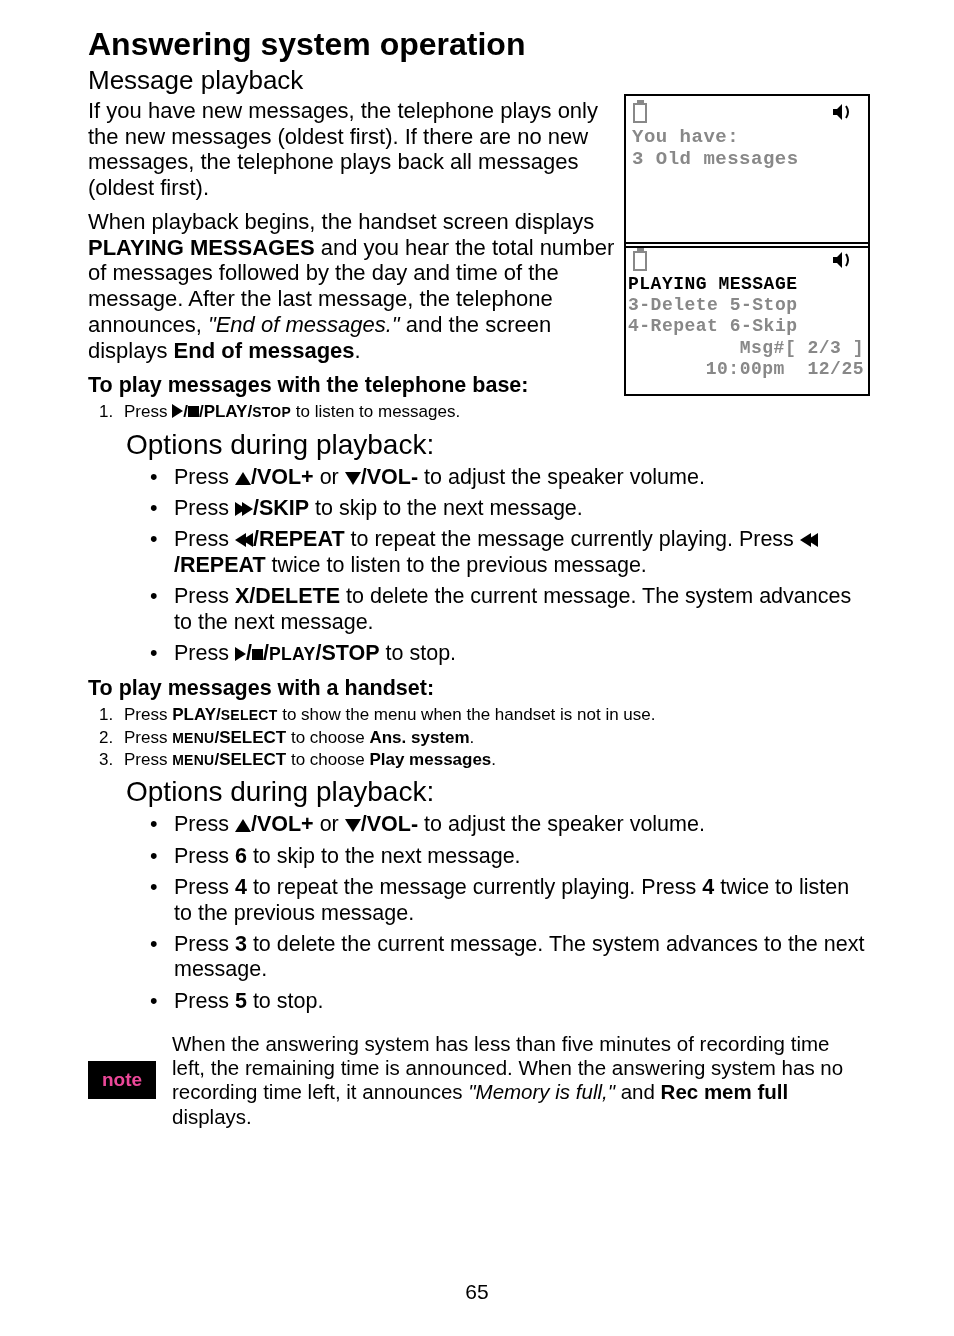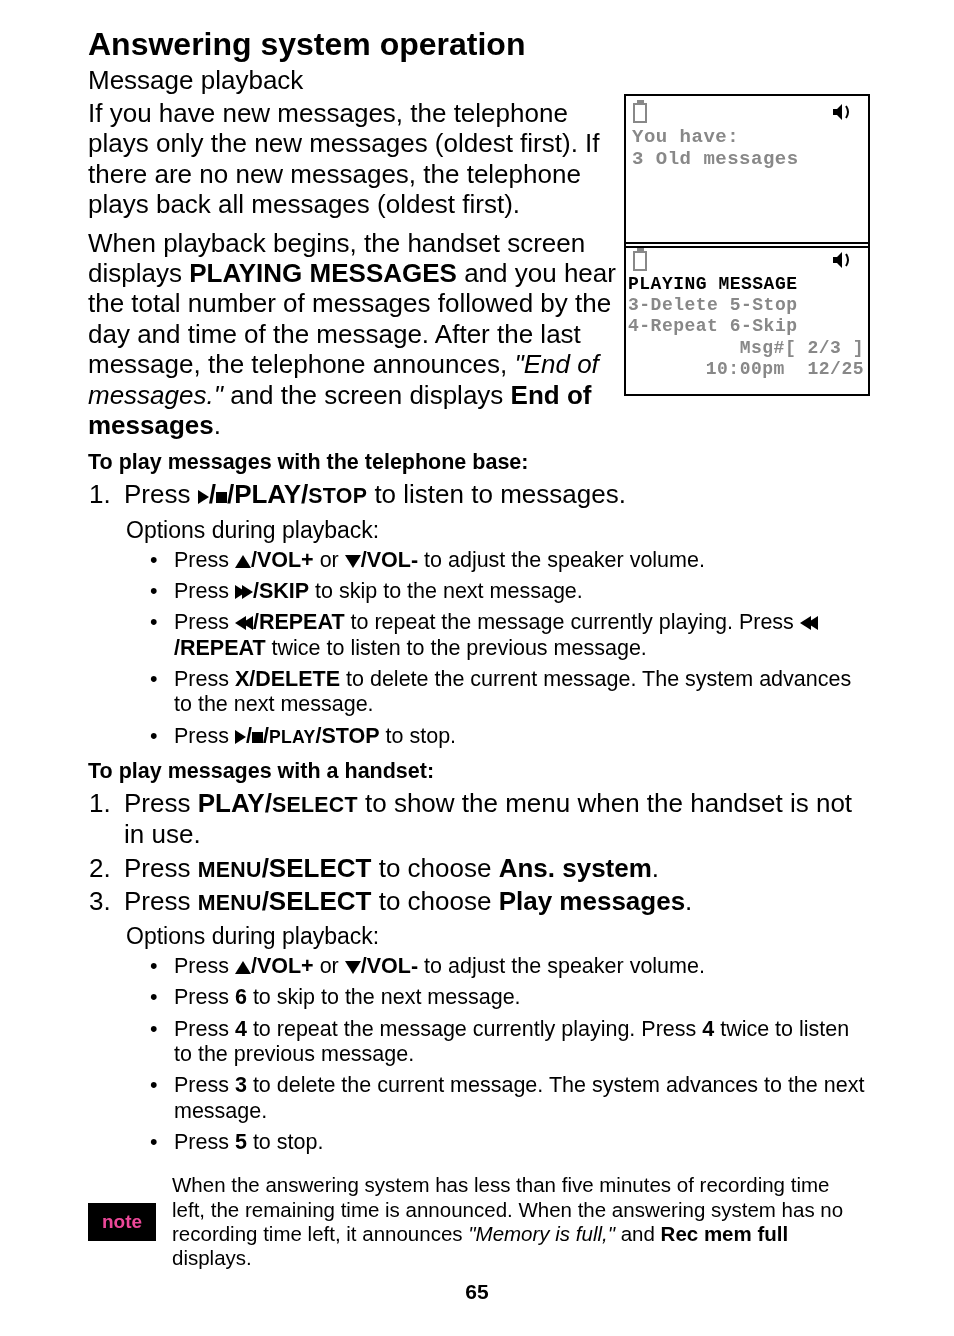--- a/index.html
+++ b/index.html
@@ -23,45 +23,45 @@
     font-size: 32px;
     font-weight: bold;
     margin: 0 0 2px 0;
   }
   h2 {
     font-size: 26px;
     font-weight: normal;
     margin: 0 0 2px 0;
   }
   .body-text {
-    font-size: 26px;
+    font-size: 22px;
     line-height: 1.17;
     margin: 0 0 8px 0;
   }
   .body-text.col1 {
     width: 530px;
   }
   .subhead {
     font-size: 21.5px;
     font-weight: bold;
     margin: 10px 0 4px 0;
   }
   ol {
     margin: 0 0 6px 0;
     padding-left: 30px;
-    font-size: 26px;
+    font-size: 17px;
     line-height: 1.2;
   }
   ol > li {
     padding-left: 6px;
     margin-bottom: 2px;
   }
   .opts-label {
     margin: 6px 0 4px 38px;
-    font-size: 23px;
+    font-size: 28px;
   }
   ul.bullets {
     list-style: none;
     margin: 0 0 8px 0;
     padding-left: 62px;
     font-size: 21.5px;
     line-height: 1.18;
   }
   ul.bullets > li {
     position: relative;
@@ -204,21 +204,20 @@
     line-height: 1.18;
   }
 
   .pageno {
     position: absolute;
     bottom: 32px;
     left: 0;
     width: 954px;
     text-align: center;
     font-size: 21px;
-    font-weight: bold;
   }
 </style>
 </head>
 <body>
 
 <div class="page">
 
   <h1>Answering system operation</h1>
   <h2>Message playback</h2>
 

